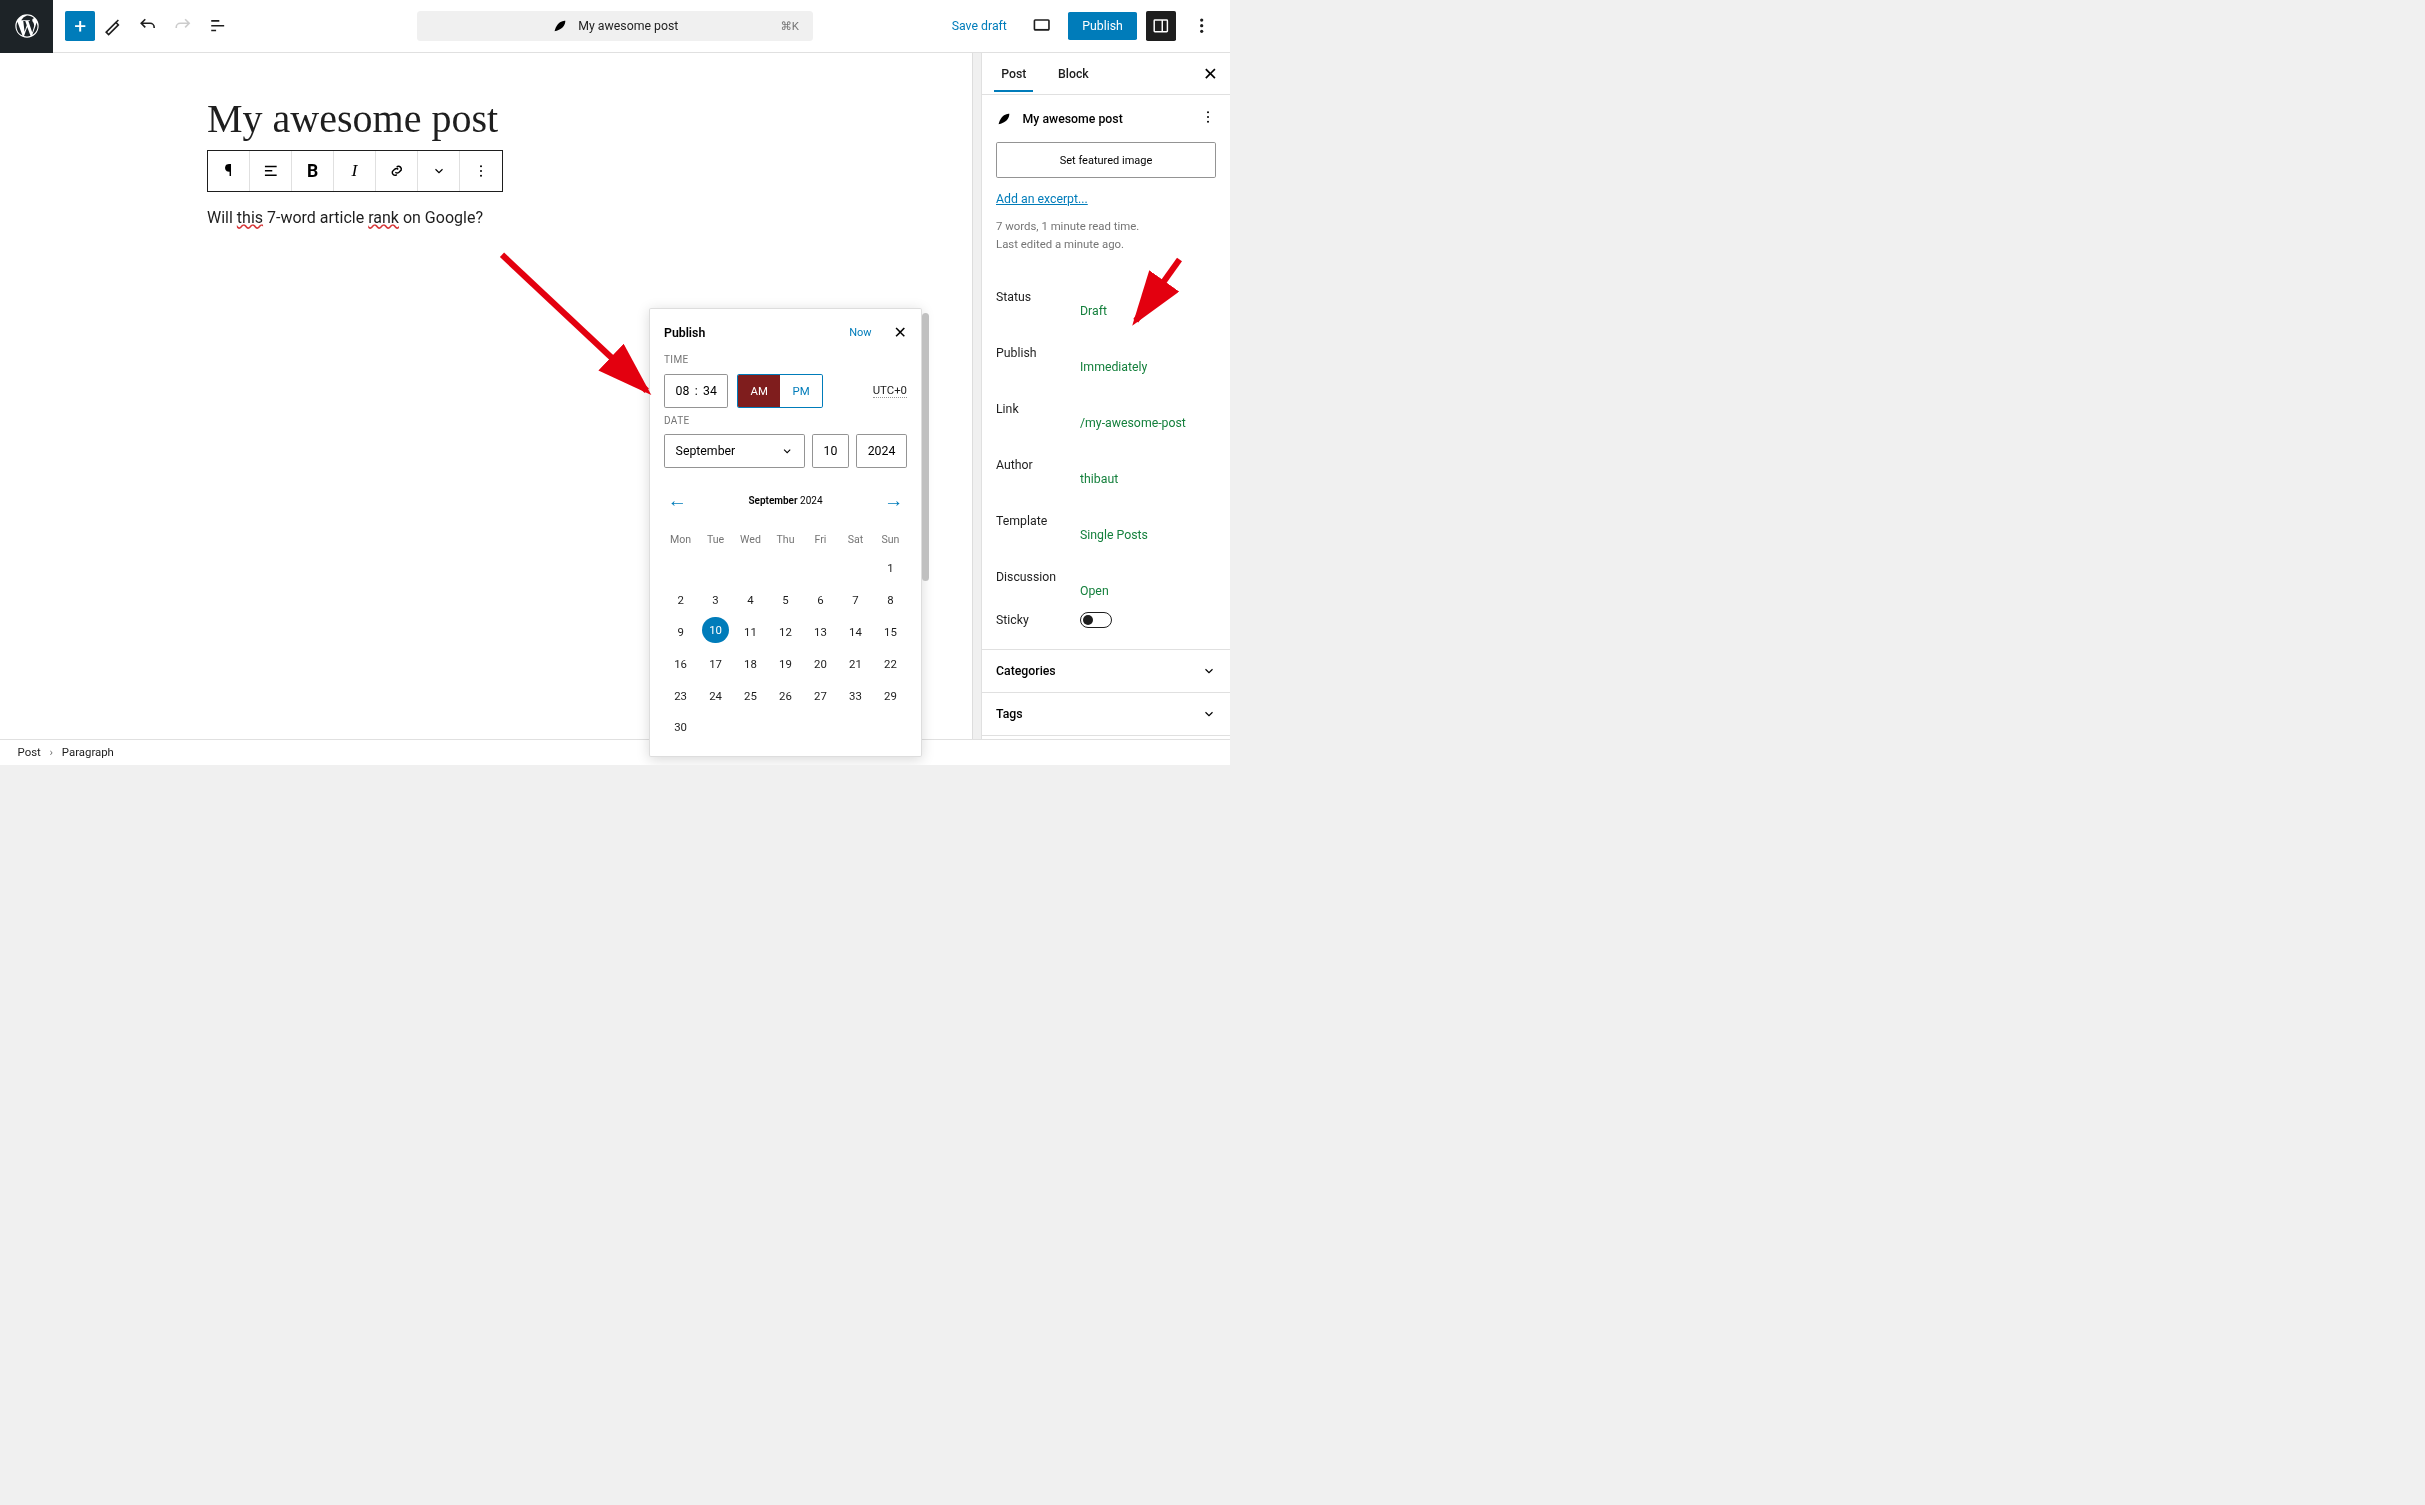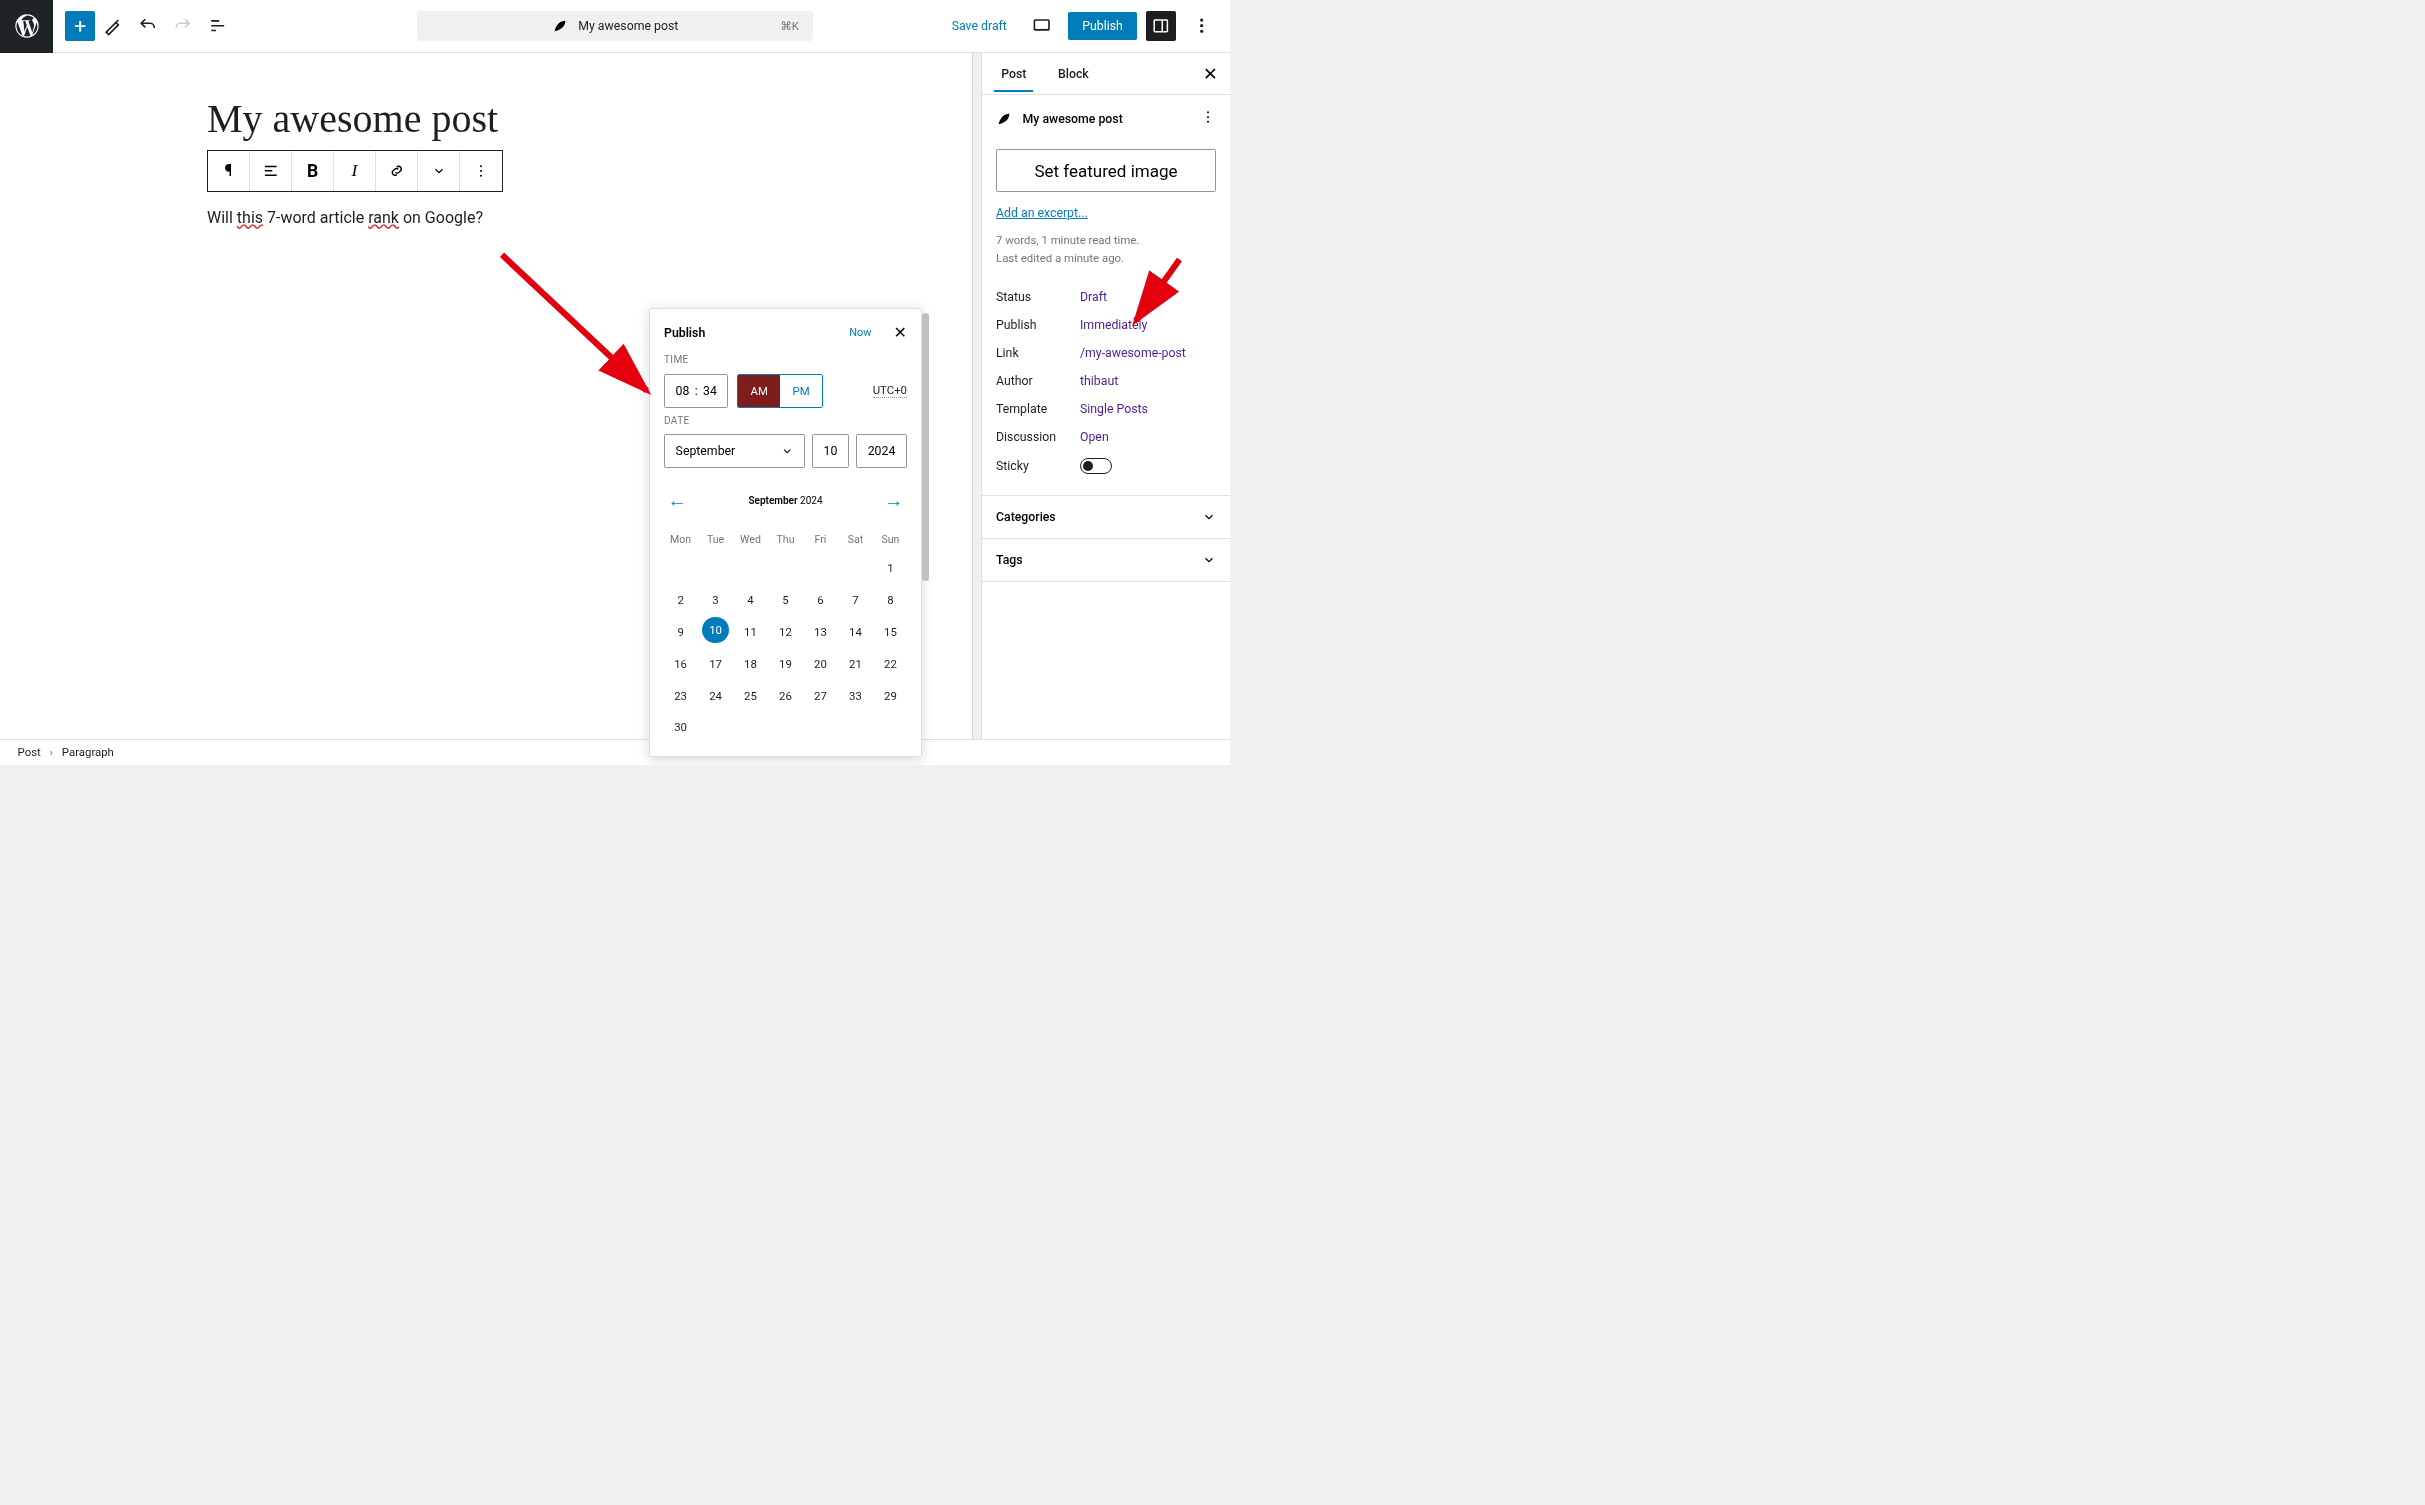--- a/index.html
+++ b/index.html
@@ -42,27 +42,27 @@
 
 .sidebar { width: 249px; background: #fff; border-left: 0.9px solid #e0e0e0; overflow-y: auto; }
 .sb-tabs { display: flex; border-bottom: 0.9px solid #e0e0e0; padding: 0 12.3px; align-items: center; height: 42px; }
 .sb-tab { padding: 12.3px 7px; font-size: 12.3px; font-weight: 500; color: #1e1e1e; cursor: pointer; margin-right: 17.6px; }
 .sb-tab.active { border-bottom: 2.6px solid #007cba; padding-bottom: 9.7px; }
 .sb-close { margin-left: auto; cursor: pointer; font-size: 17.6px; }
 .sb-section { padding: 14px; border-bottom: 0.9px solid #e0e0e0; }
 .sb-post-row { display: flex; align-items: center; gap: 10.6px; }
 .sb-post-title { font-size: 12.3px; font-weight: 500; flex: 1; }
 .sb-more { cursor: pointer; }
-.featured-img-btn { border: 0.9px solid #949494; padding: 10.6px; text-align: center; font-size: 17px; margin-top: 21px; cursor: pointer; border-radius: 1.8px; }
+.featured-img-btn { border: 0.9px solid #949494; padding: 10.6px; text-align: center; font-size: 11px; margin-top: 14px; cursor: pointer; border-radius: 1.8px; }
 .excerpt-link { color: #007cba; text-decoration: underline; font-size: 12.3px; display: block; margin-top: 14px; cursor: pointer; }
 .meta-text { color: #757575; font-size: 11.4px; margin-top: 12.3px; line-height: 1.5; }
 .kv-list { margin-top: 16px; }
 .kv-row { display: flex; padding: 7px 0; font-size: 12.3px; align-items: center; }
 .kv-label { color: #1e1e1e; width: 84px; }
-.kv-value { color: #4c1d95; cursor: pointer; }
+.kv-value { color: #15803d; cursor: pointer; margin-top: 28px; }
 .toggle { width: 32px; height: 16px; border: 0.9px solid #1e1e1e; border-radius: 8.8px; position: relative; cursor: pointer; }
 .toggle::after { content: ''; position: absolute; width: 10.6px; height: 10.6px; background: #1e1e1e; border-radius: 50%; top: 1.8px; left: 1.8px; }
 .sb-collapse { padding: 14px; border-bottom: 0.9px solid #e0e0e0; display: flex; justify-content: space-between; font-size: 12.3px; font-weight: 500; cursor: pointer; align-items: center; }
 
 
 .popover { position: absolute; top: 308px; left: 649px; width: 273px; background: #fff; border: 0.9px solid #ddd; box-shadow: 0 2.6px 13.2px rgba(0,0,0,0.15); border-radius: 1.8px; z-index: 100; }
 .pop-inner { padding: 14px; }
 .pop-hdr { display: flex; align-items: center; margin-bottom: 12.3px; }
 .pop-title { font-size: 12.3px; font-weight: 600; }
 .pop-now { color: #007cba; font-size: 11px; margin-left: auto; margin-right: 22px; cursor: pointer; }

